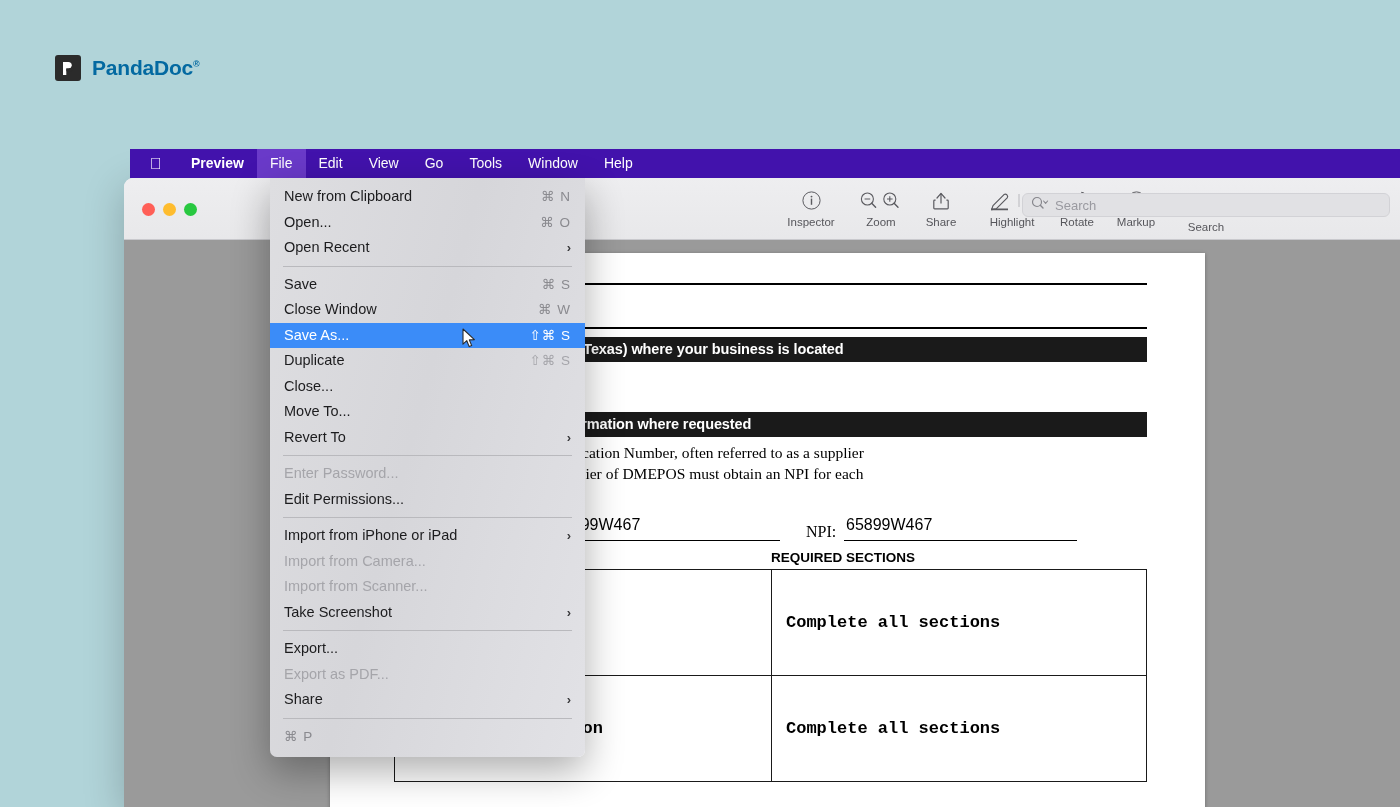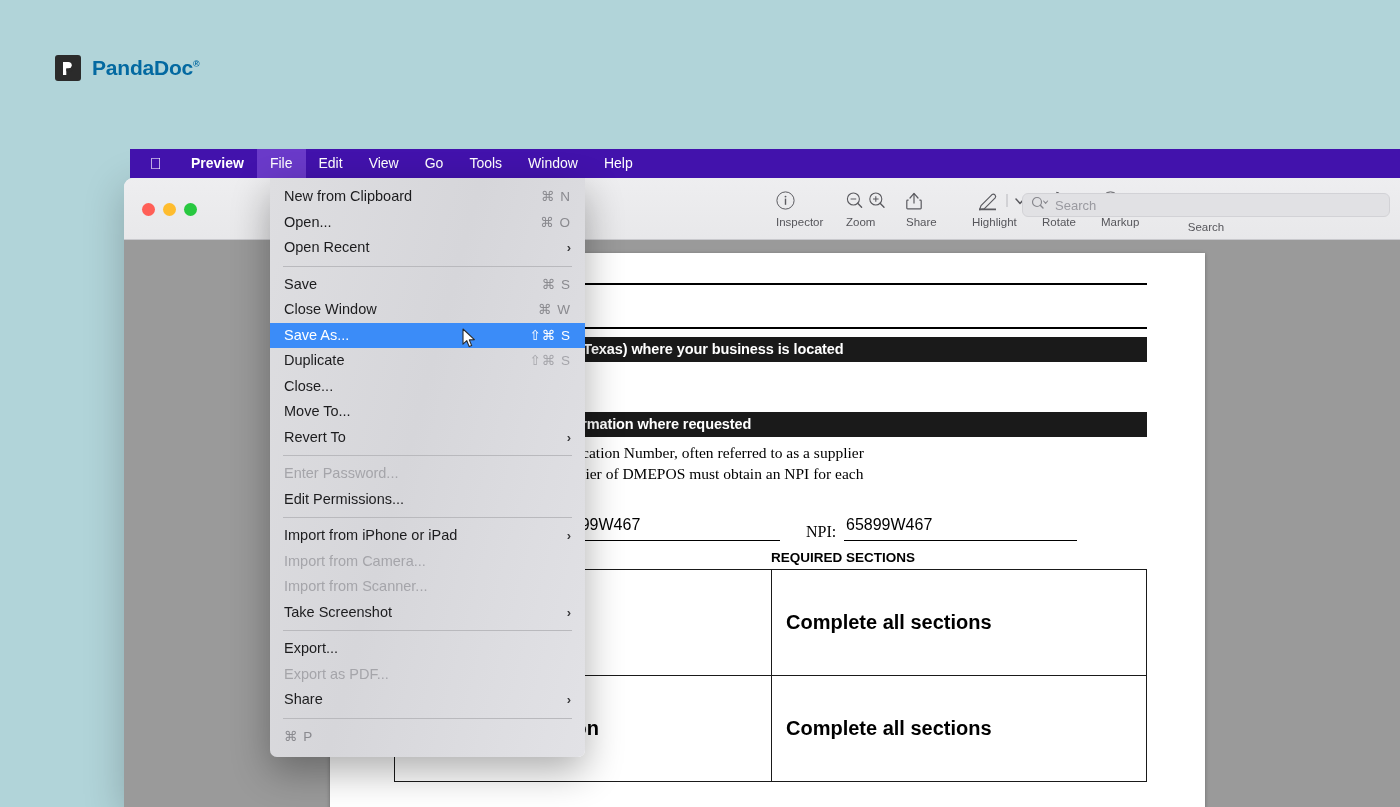--- a/index.html
+++ b/index.html
@@ -32,21 +32,21 @@
     background: linear-gradient(#eeeef0, #e8e8ea);
     border-bottom: 1px solid #c9c9cd;
   }
   #traffic { position: absolute; left: 18px; top: 25px; display: flex; gap: 8px; }
   #traffic .dot { width: 13px; height: 13px; border-radius: 50%; }
   #traffic .red { background: #ff5f57; }
   #traffic .yellow { background: #febc2e; }
   #traffic .green { background: #28c840; }
 
   .tool-item {
-    position: absolute; top: 9px; width: 70px; text-align: left;
+    position: absolute; top: 9px; width: 70px; text-align: center;
     color: #5b5b60; font-size: 11.5px;
   }
   .tool-item .glyph { display: block; height: 26px; line-height: 26px; }
   .tool-item .glyph svg { vertical-align: middle; }
   .tool-item .tlabel { display: block; font-size: 11.5px; color: #56565b; margin-top: 3px; }
 
   #sidebar-tool { position: absolute; left: 232px; top: 12px; width: 40px; text-align: center; color: #5b5b60; font-size: 11.5px; }
 
   #search-wrap { position: absolute; right: 10px; top: 15px; width: 368px; }
   #search-box {
@@ -75,21 +75,21 @@
   }
   .doc-p { font-family: "Liberation Serif", serif; font-size: 15.5px; color:#000; line-height: 21px; }
   .small-ital { font-family: "Liberation Serif", serif; font-style: italic; font-size: 10.5px; }
   .fill-row { position: relative; height: 44px; font-family: "Liberation Serif", serif; font-size: 16px; }
   .fill-label { position: absolute; bottom: 3px; text-align: right; }
   .fill-line { position: absolute; bottom: 3px; border-bottom: 1.5px solid #000; }
   .fill-value { position: absolute; bottom: 10px; font-family: "Liberation Sans", sans-serif; font-size: 16px; color:#000; }
   .tbl-head { display: flex; font-family: "Liberation Sans", sans-serif; font-weight: 700; font-size: 13.5px; }
   .tbl { width: 100%; border-collapse: collapse; table-layout: fixed; }
   .tbl td { border: 1.5px solid #1a1a1a; height: 106px; vertical-align: middle;
-            font-family: Liberation Sans, sans-serif; font-weight: 700; font-size: 20px; padding: 0 14px; }
+            font-family: Liberation Mono, monospace; font-weight: 700; font-size: 17px; padding: 0 14px; }
 
   
   #menubar {
     position: absolute; left: 130px; top: 149px; width: 1270px; height: 29px;
     background: #4212ac; display: flex; align-items: center;
     color: #fff; font-size: 14px;
   }
   #menubar .mb-item { padding: 4px 13px; height: 29px; line-height: 21px; display:flex; align-items:center; }
   #menubar .mb-apple { padding: 0 16px 0 20px; font-size: 16px; }
   #menubar .mb-app { font-weight: 700; }

